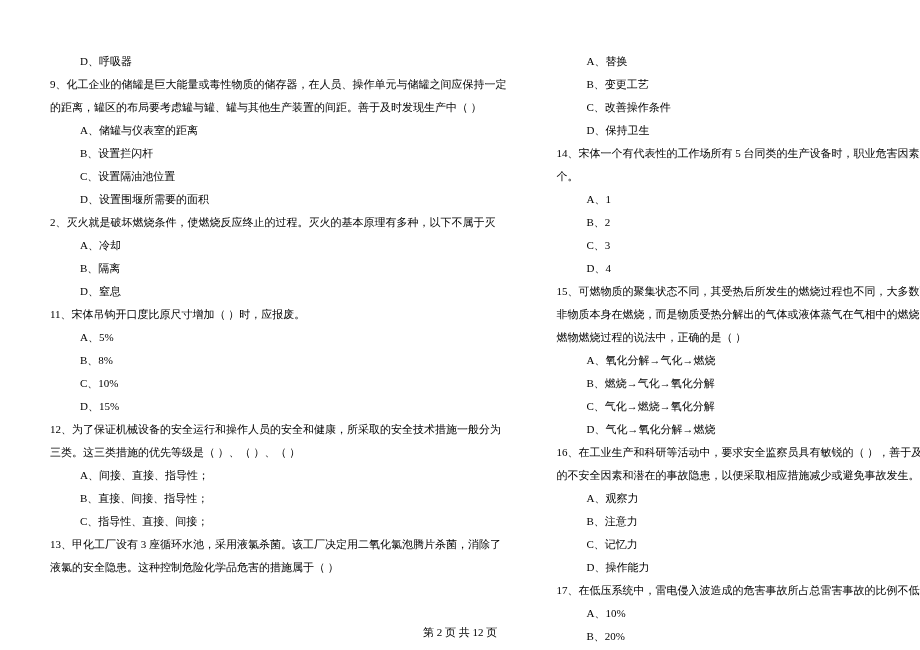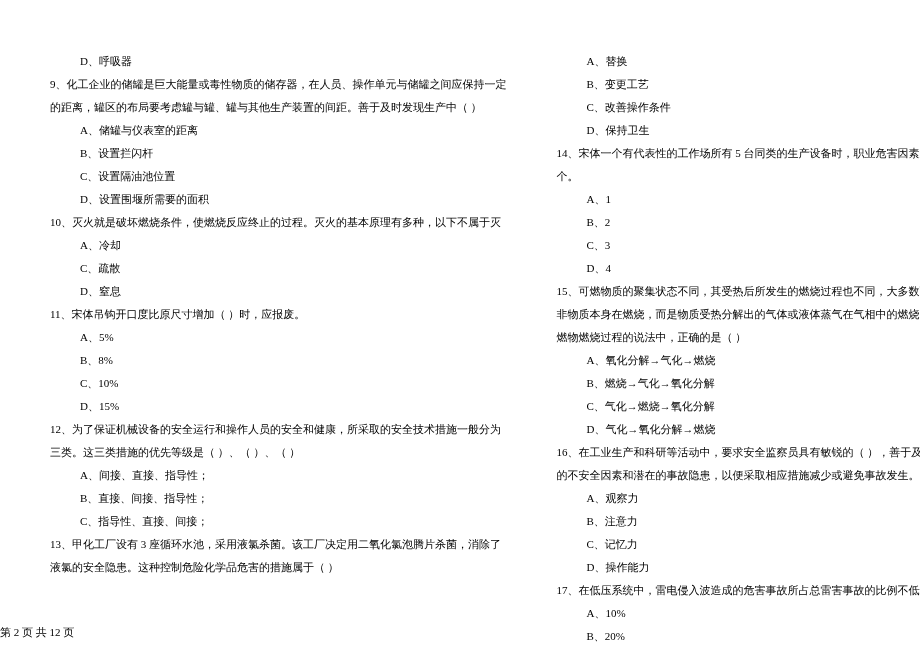--- a/index.html
+++ b/index.html
@@ -42,39 +42,40 @@
       padding-left: 0;
     }
     .indent-1 {
       padding-left: 30px;
     }
     .footer {
       position: absolute;
       bottom: 10px;
       left: 0;
       right: 0;
+      text-align: center;
       font-size: 11px;
       margin-top: 28px;
     }
   </style>
 </head>
 <body>
 
 <div class="page">
   <div class="column column-left" id="col-left">
       <div class="line indent-1">D、呼吸器</div>
       <div class="line indent-0">9、化工企业的储罐是巨大能量或毒性物质的储存器，在人员、操作单元与储罐之间应保持一定</div>
       <div class="line indent-0">的距离，罐区的布局要考虑罐与罐、罐与其他生产装置的间距。善于及时发现生产中（    ）</div>
       <div class="line indent-1">A、储罐与仪表室的距离</div>
       <div class="line indent-1">B、设置拦闪杆</div>
       <div class="line indent-1">C、设置隔油池位置</div>
       <div class="line indent-1">D、设置围堰所需要的面积</div>
-      <div class="line indent-0">10、灭火就是破坏燃烧条件，使燃烧反应终止的过程。灭火的基本原理有多种，以下不属于灭</div>
+      <div class="line indent-0">2、灭火就是破坏燃烧条件，使燃烧反应终止的过程。灭火的基本原理有多种，以下不属于灭</div>
       <div class="line indent-1">A、冷却</div>
-      <div class="line indent-1">C、疏散</div>
+      <div class="line indent-1">B、隔离</div>
       <div class="line indent-1">D、窒息</div>
       <div class="line indent-0">11、宋体吊钩开口度比原尺寸增加（    ）时，应报废。</div>
       <div class="line indent-1">A、5%</div>
       <div class="line indent-1">B、8%</div>
       <div class="line indent-1">C、10%</div>
       <div class="line indent-1">D、15%</div>
       <div class="line indent-0">12、为了保证机械设备的安全运行和操作人员的安全和健康，所采取的安全技术措施一般分为</div>
       <div class="line indent-0">三类。这三类措施的优先等级是（    ）、（    ）、（    ）</div>
       <div class="line indent-1">A、间接、直接、指导性；</div>
       <div class="line indent-1">B、直接、间接、指导性；</div>

